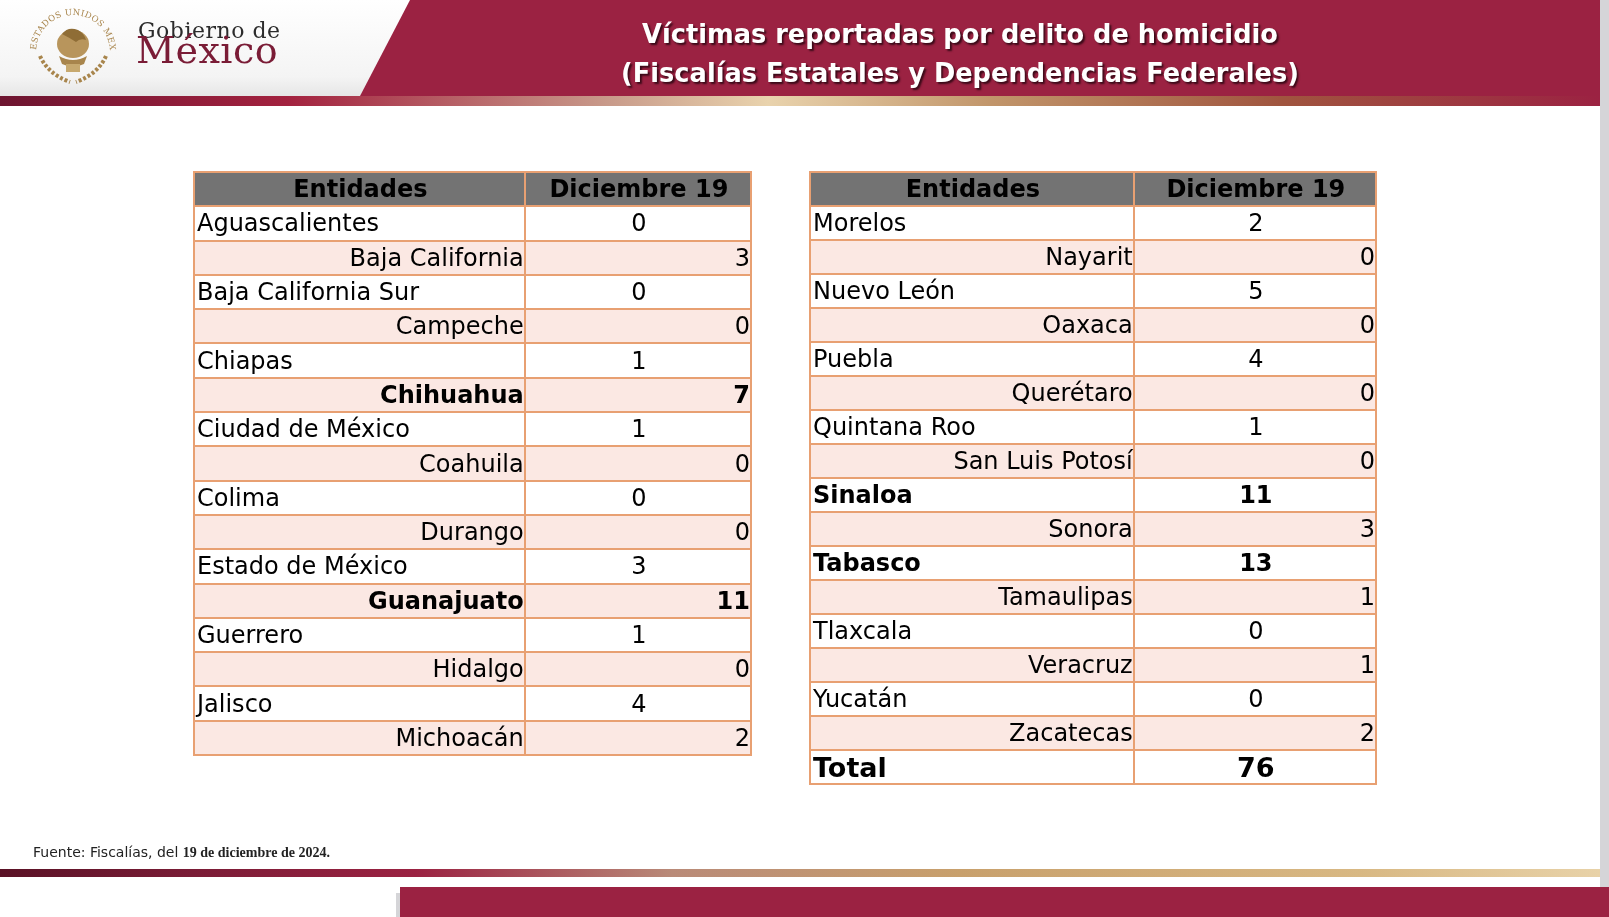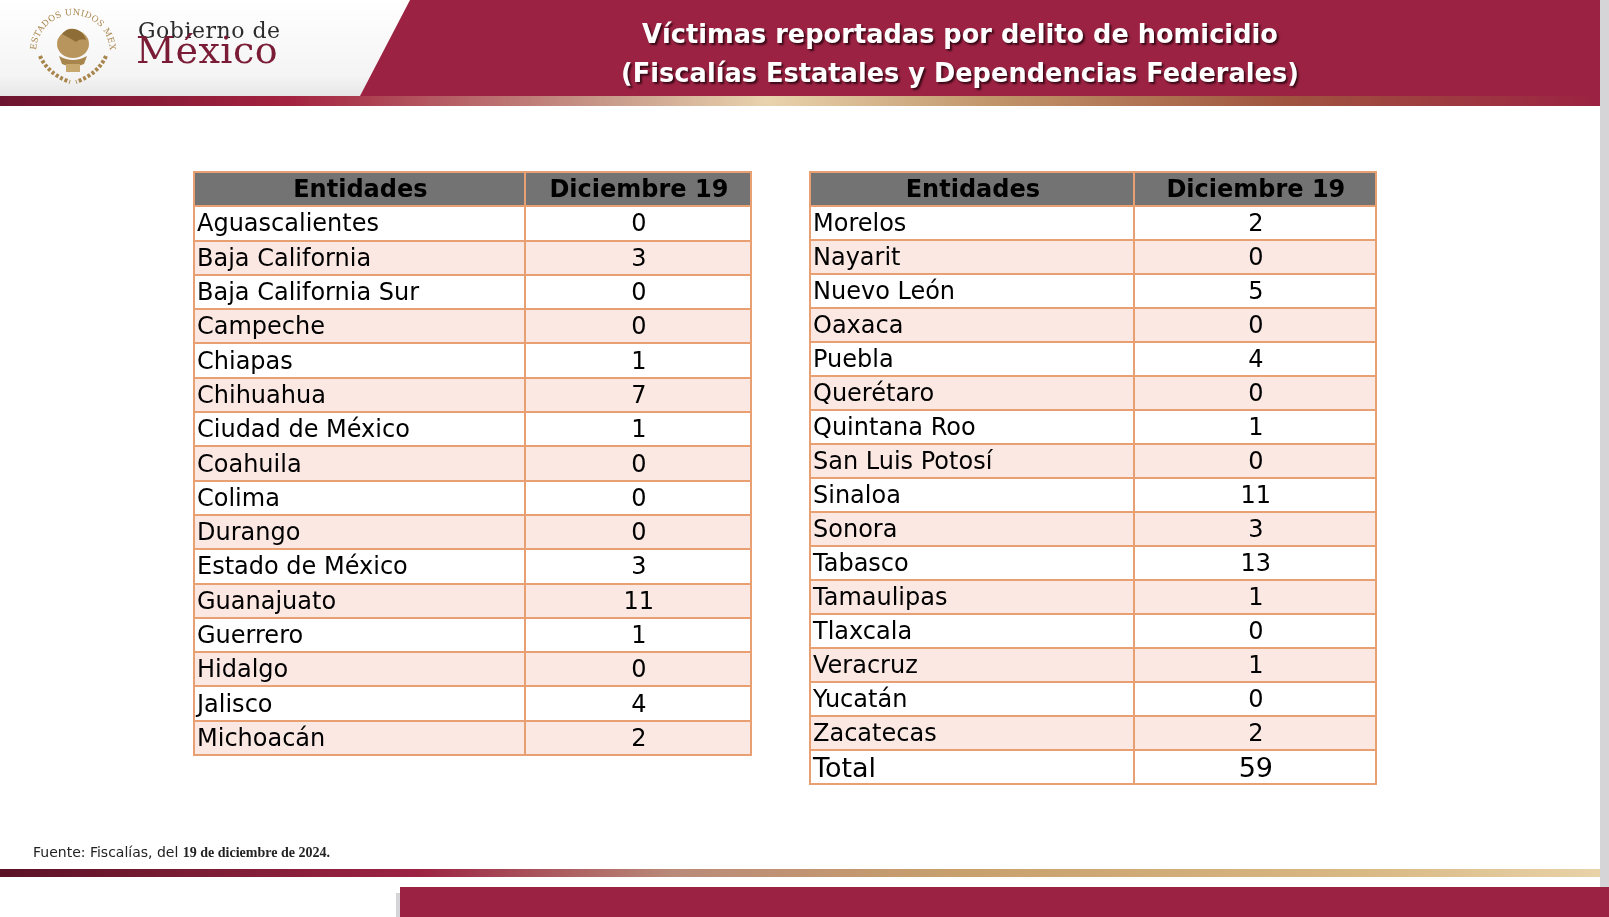--- a/index.html
+++ b/index.html
@@ -47,22 +47,22 @@
 
   
   .tbl {
     position: absolute; border-collapse: collapse;
     font-family: "DejaVu Sans", sans-serif; color: #000000;
   }
   .tbl td, .tbl th { border: 2px solid #e8a072; height: 34.3px; padding: 0 0 0 2px; }
   .tbl th { font-weight: bold; font-size: 24px; text-align: center; background: #737373; }
   .tbl td { font-size: 24px; }
   .tbl td.num { text-align: center; }
-  .tbl tr.alt td { background: #fbe8e3; }
-  .tbl tr.bold td { font-weight: normal; }
+  .tbl tr.alt td { background: #fbe8e3; text-align: right; }
+  .tbl tr.bold td { font-weight: bold; }
   .tbl-left { left: 193px; top: 171px; width: 559px; }
   .tbl-right { left: 809px; top: 171px; width: 568px; }
   .tbl-left col.c1 { width: 332px; } .tbl-left col.c2 { width: 227px; }
   .tbl-right col.c1 { width: 325px; } .tbl-right col.c2 { width: 243px; }
   .tbl-right td, .tbl-right th { height: 34px; }
 
   
   .source {
     position: absolute; left: 33px; top: 844px; font-size: 14px; color: #222;
     font-family: "DejaVu Sans", sans-serif;
@@ -263,21 +263,21 @@
           <td class="num">0</td>
         </tr>
         <tr class="alt">
           <td>Zacatecas</td>
           <td class="num">2</td>
         </tr>
       </tbody>
     <tfoot>
       <tr class="bold">
         <td style="font-size:27px">Total</td>
-        <td class="num" style="font-size:27px">59</td>
+        <td class="num" style="font-size:27px">76</td>
       </tr>
     </tfoot>
   </table>
 
   <div class="source">
     <span>Fuente: Fiscalías, del </span><b>19 de diciembre de 2024.</b>
   </div>
 
   <div class="footer-stripe"></div>
 </div>

